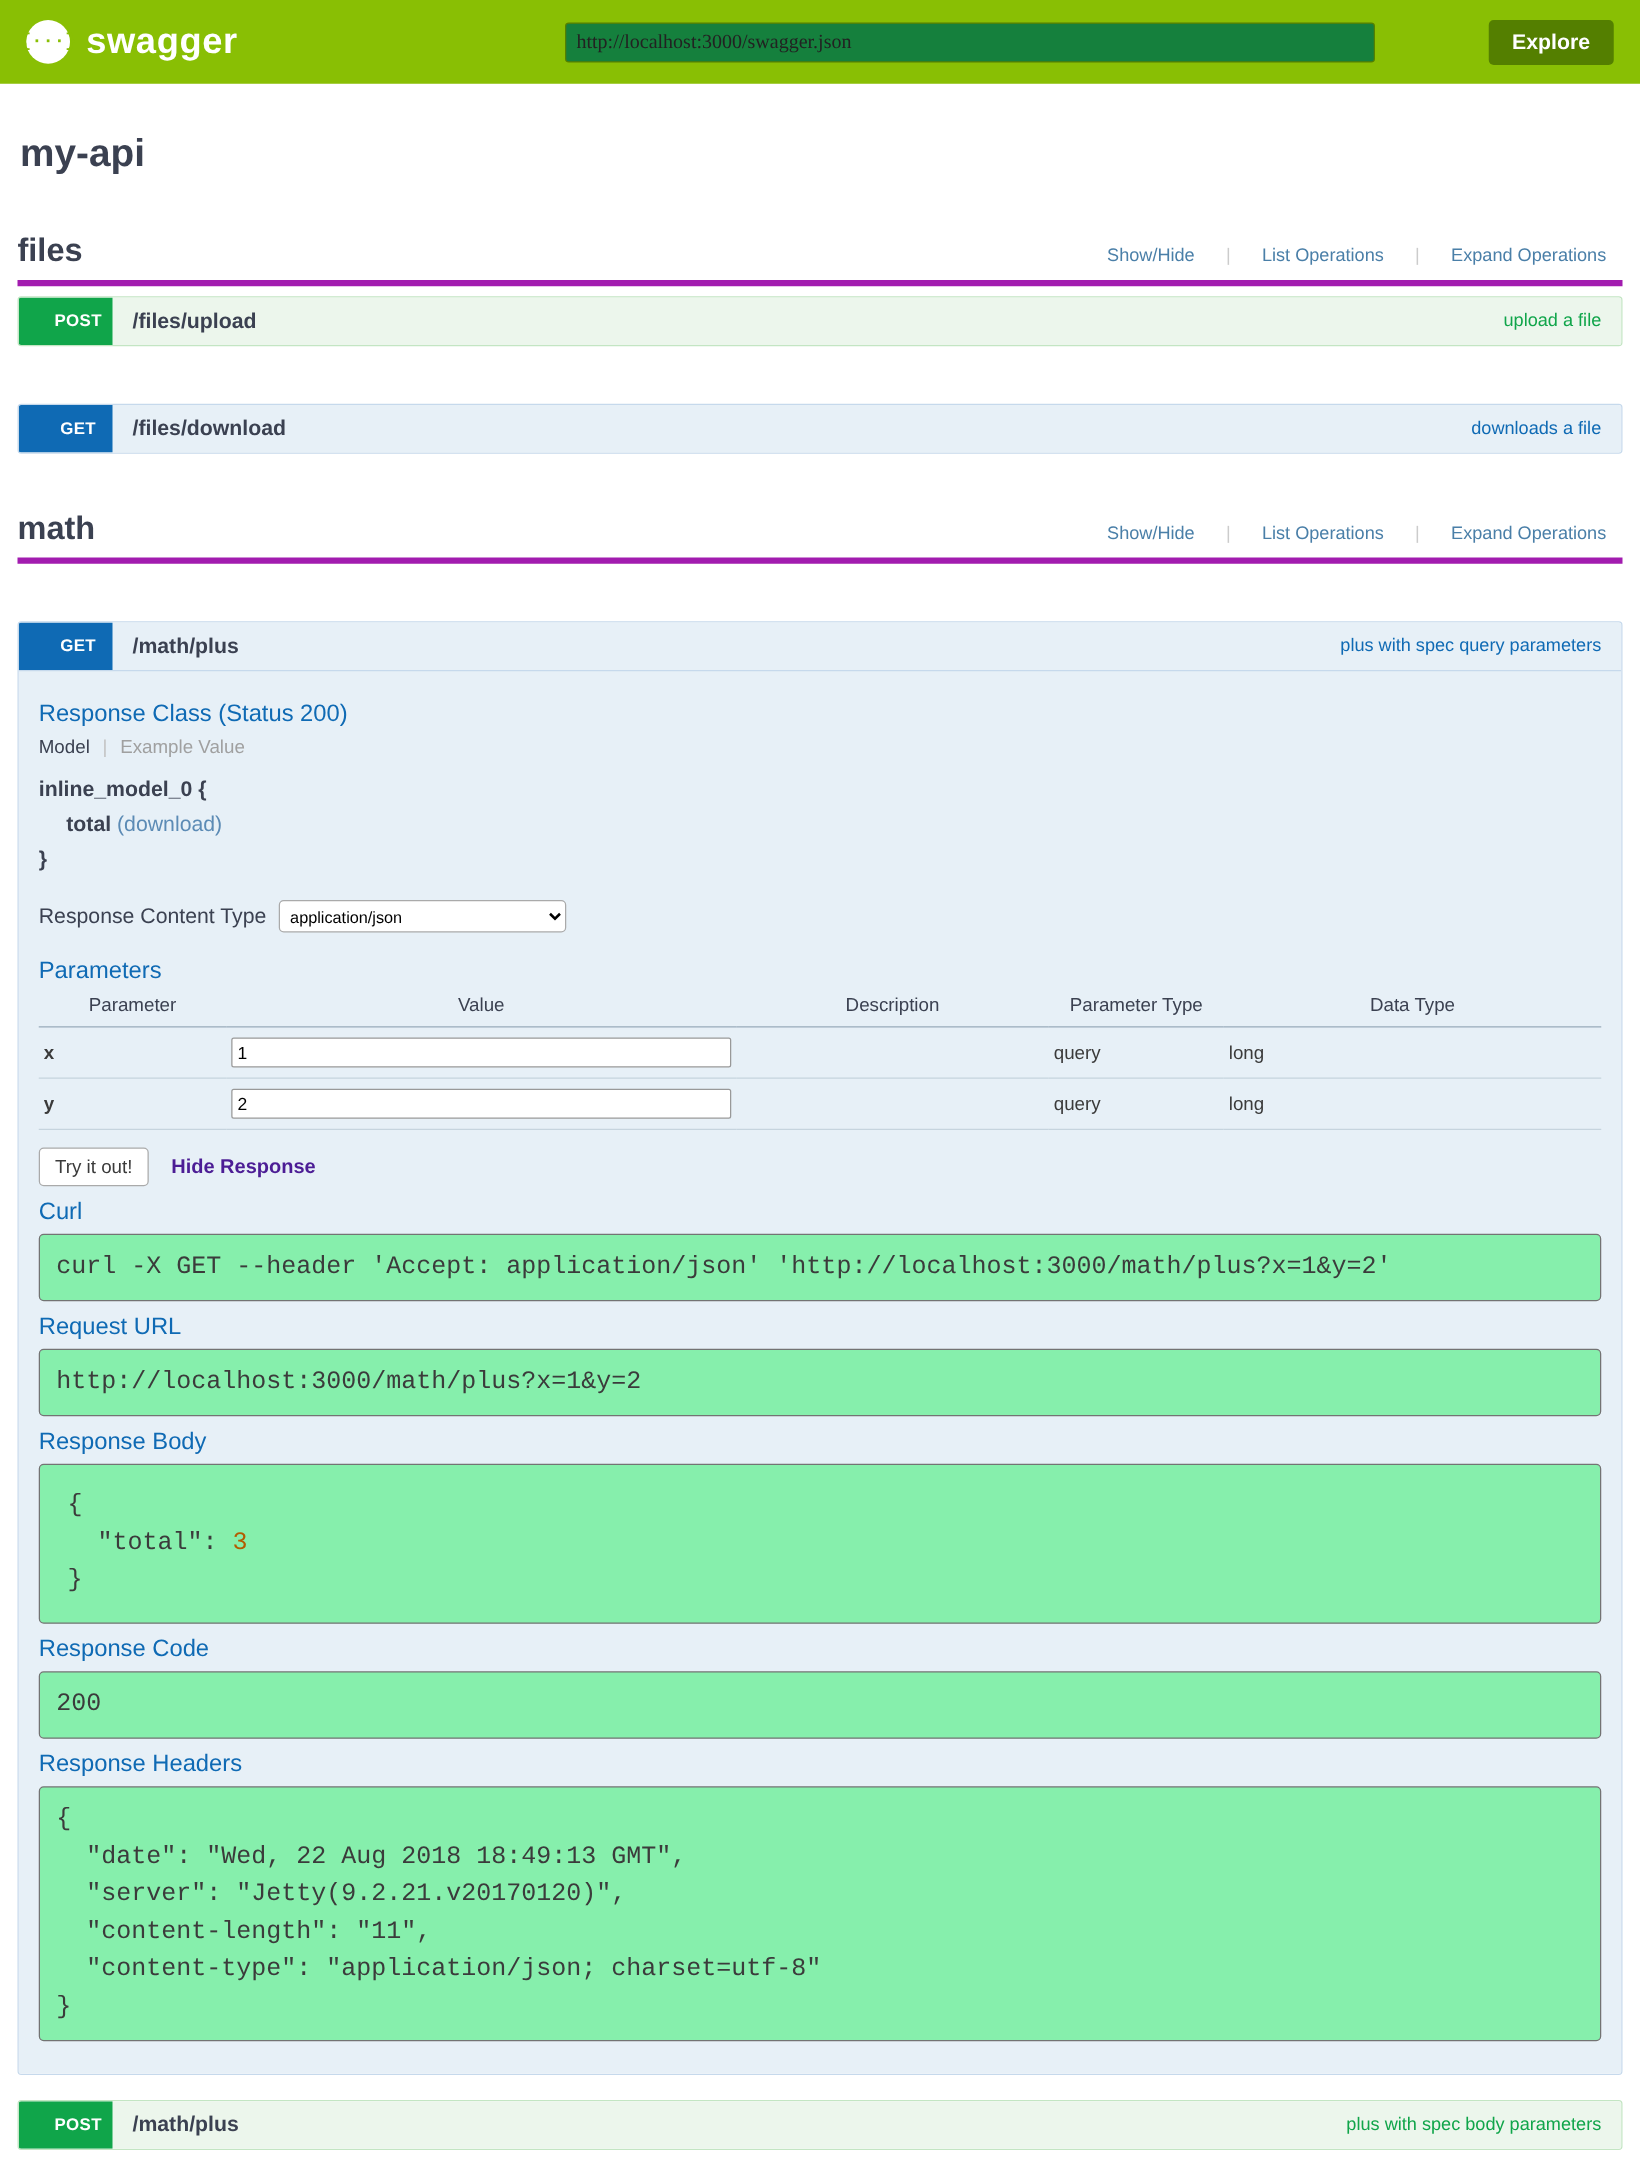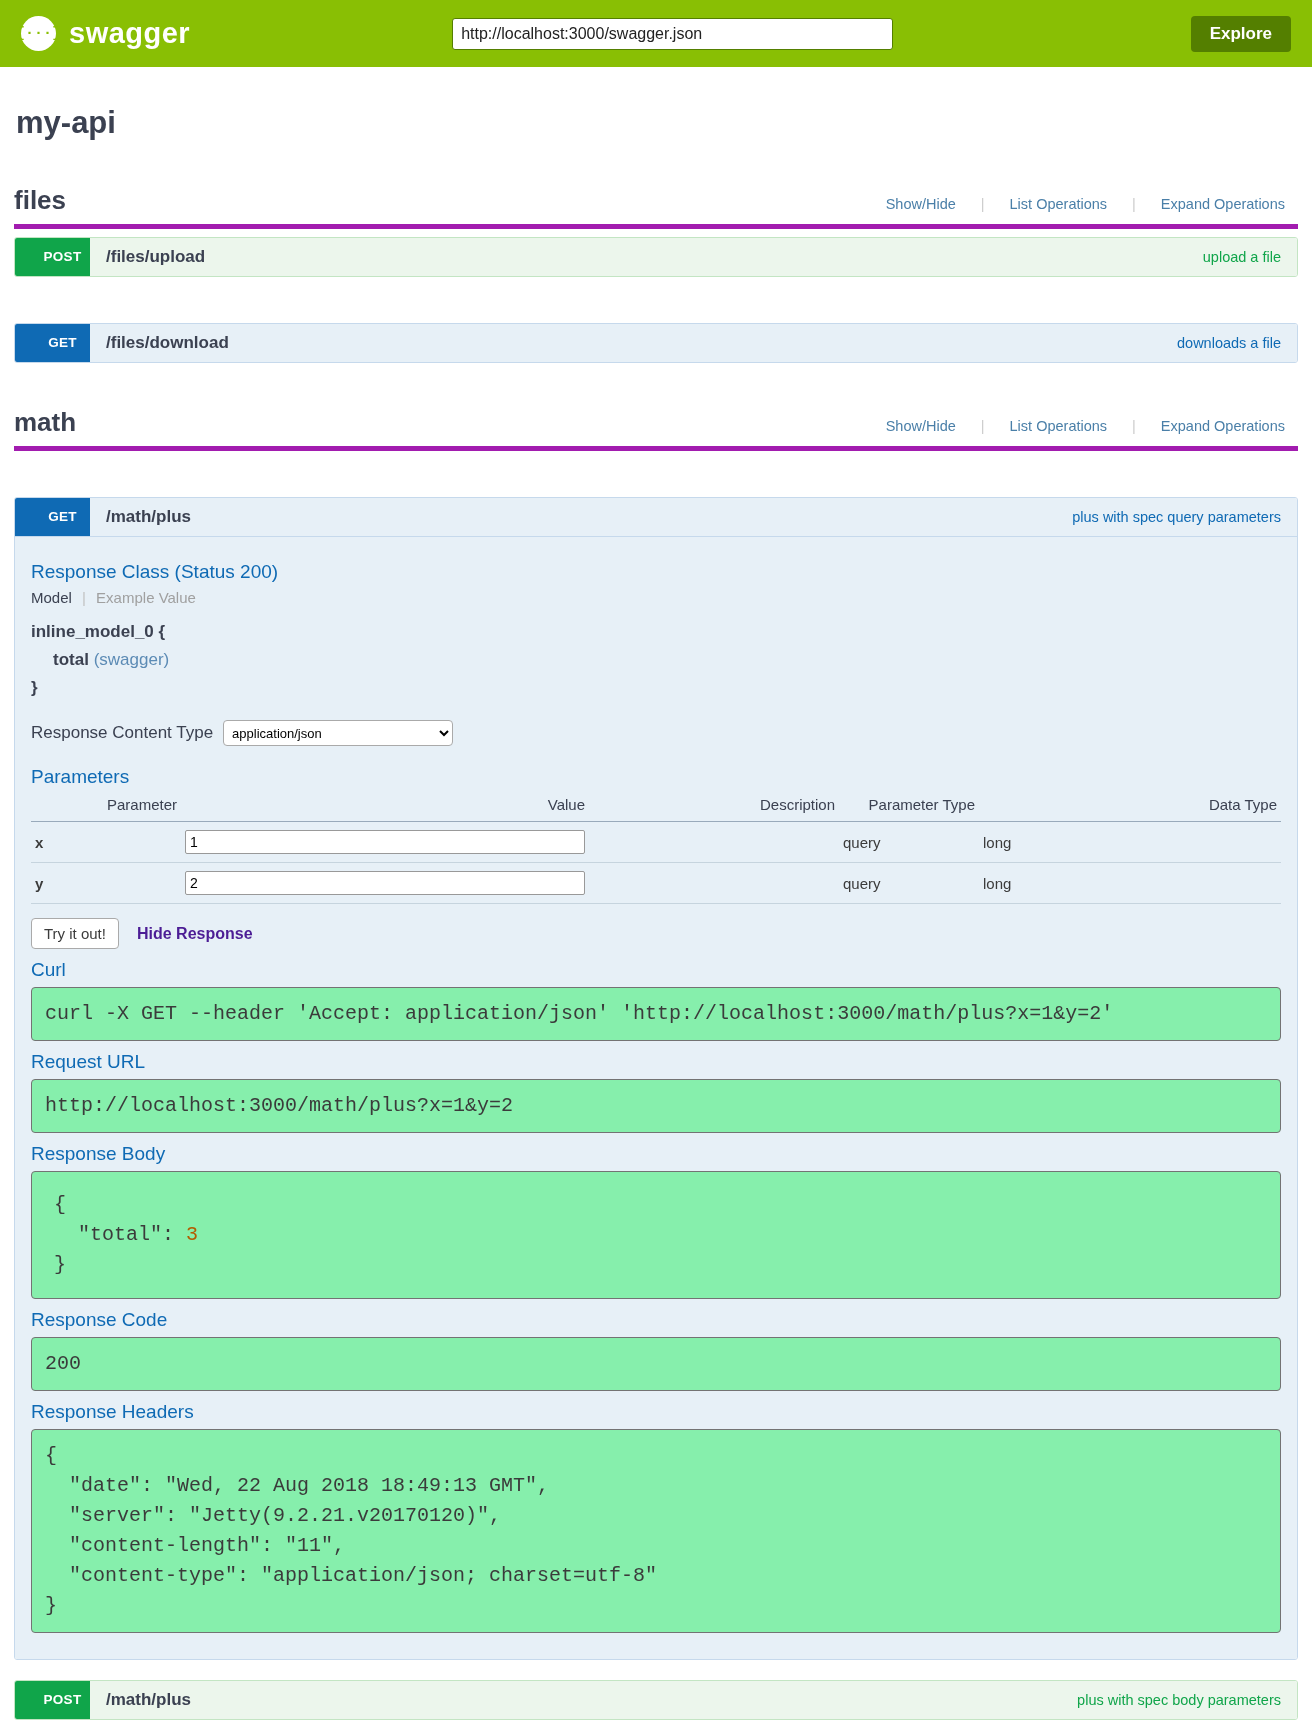--- a/index.html
+++ b/index.html
@@ -31,30 +31,30 @@
     font-weight: bold;
   }
   .logo-text {
     color: #ffffff;
     font-size: 29px;
     font-weight: bold;
     letter-spacing: 0.5px;
   }
   .url-input {
     flex: 0 0 auto;
-    width: 441px;
+    width: 648px;
     margin-left: 262px;
     height: 32px;
     border: 1px solid #547f00;
     border-radius: 3px;
     padding: 4px 8px;
-    font-family: Liberation Sans, sans-serif;
+    font-family: Liberation Serif, serif;
     font-size: 16px;
     color: #222;
-    background: #ffffff;
+    background: #15803d;
   }
   .explore-btn {
     margin-left: auto;
     background: #547f00;
     color: #ffffff;
     border: none;
     border-radius: 4px;
     font-size: 17px;
     font-weight: bold;
     padding: 8px 19px;
@@ -192,21 +192,21 @@
     background: #ffffff;
     padding: 2px 4px;
   }
 
   table.params {
     width: 100%;
     border-collapse: collapse;
     margin-bottom: 6px;
   }
   table.params th {
-    text-align: right;
+    text-align: center;
     font-size: 15px;
     font-weight: normal;
     color: #3b4151;
     padding: 2px 4px 8px 4px;
     border-bottom: 1px solid #9ab;
   }
   table.params td {
     font-size: 15px;
     padding: 8px 4px;
     border-bottom: 1px solid #c6d4de;
@@ -351,21 +351,21 @@
         <div class="sub-tabs">
           <span class="active">Model</span>
           <span class="divider">|</span>
           <span class="inactive">Example Value</span>
         </div>
 
         <div class="model-block">
           <div class="mname">inline_model_0 {</div>
           <div class="mprop">
             <span>total</span>
-            <span class="mtype">(swagger)</span>
+            <span class="mtype">(download)</span>
           </div>
           <div class="mname">}</div>
         </div>
 
         <div class="content-type-row">
           <span class="content-type-label">Response Content Type</span>
           <select class="content-type-select">
             <option>application/json</option>
           </select>
         </div>

